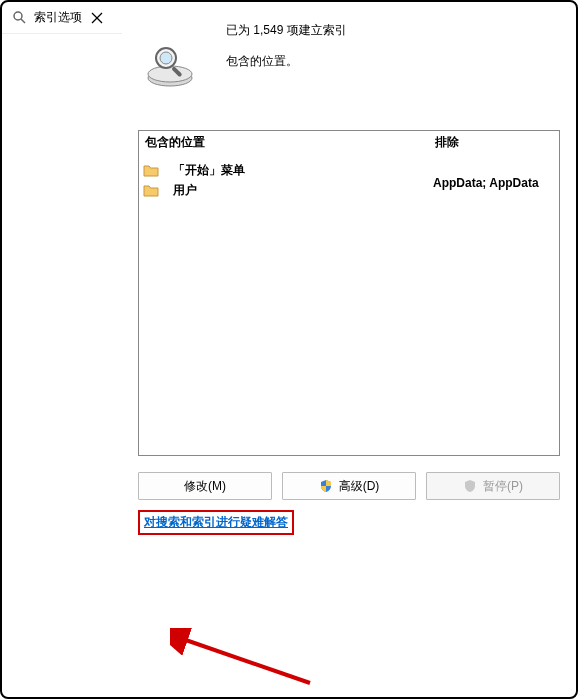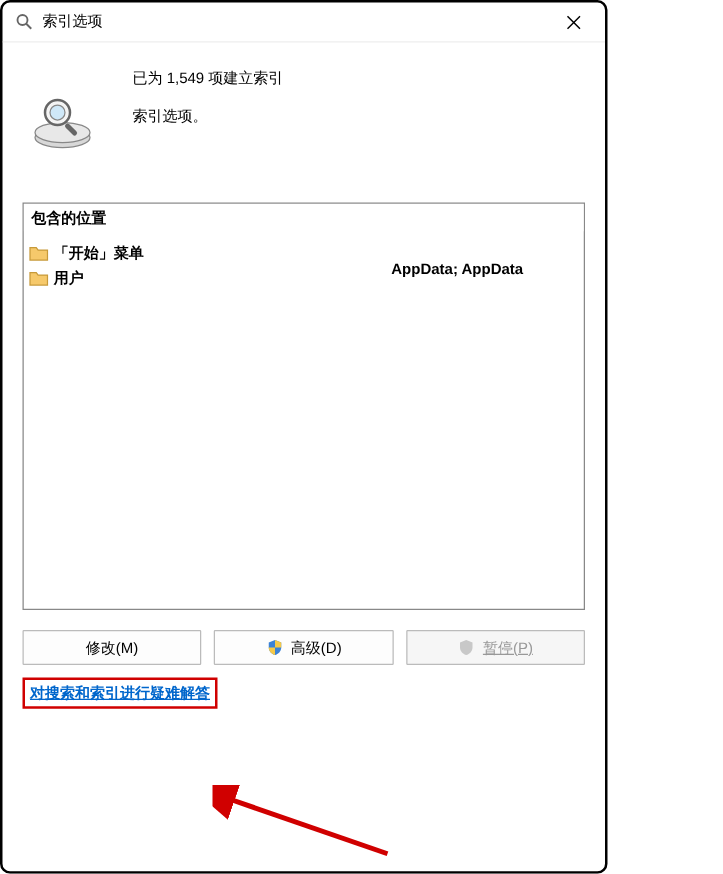--- a/index.html
+++ b/index.html
@@ -5,27 +5,26 @@
     * { box-sizing: border-box; margin: 0; padding: 0; }
     body {
       font-family: "Microsoft YaHei", "Segoe UI", sans-serif;
       font-size: 12px;
       background: #fff;
       width: 578px;
       height: 699px;
       position: relative;
     }
     .window {
-      width: 486px;
+      width: 578px;
       height: 699px;
       border: 2px solid #000;
       border-radius: 8px;
       background: #fff;
       display: flex;
-      flex-direction: column;
       overflow: hidden;
     }
     .titlebar {
       height: 32px;
       display: flex;
       align-items: center;
       padding: 0 10px;
       border-bottom: 1px solid #eee;
     }
     .titlebar-icon {
@@ -92,21 +91,21 @@
     .list-row {
       display: flex;
       height: 20px;
       align-items: center;
     }
     .cell-included {
       width: 290px;
       display: flex;
       align-items: center;
       padding-left: 4px;
-      gap: 4px;
+      gap: 14px;
       margin-top: 15px;
     }
     .cell-excluded { flex: 1; padding-left: 4px; }
     .folder-icon {
       width: 16px;
       height: 16px;
     }
     .button-row {
       display: flex;
       gap: 10px;
@@ -122,21 +121,20 @@
       align-items: center;
       justify-content: center;
       gap: 6px;
       font-size: 12px;
       cursor: pointer;
     }
     .btn.disabled {
       color: #999;
       cursor: default;
       background: #f6f6f6;
-      text-decoration: underline;
     }
     .shield-icon { width: 14px; height: 14px; }
     .link-row { margin-top: 14px; }
     .link {
       color: #0066cc;
       text-decoration: underline;
       cursor: pointer;
       font-size: 12px;
       display: inline-block;
     }
@@ -181,28 +179,29 @@
         <svg viewBox="0 0 56 56">
           <ellipse cx="28" cy="44" rx="22" ry="8" fill="#d8d8d8" stroke="#888"></ellipse>
           <ellipse cx="28" cy="40" rx="22" ry="8" fill="#e8e8e8" stroke="#888"></ellipse>
           <circle cx="24" cy="24" r="10" fill="#f4f4f4" stroke="#666" stroke-width="2"></circle>
           <circle cx="24" cy="24" r="6" fill="#cfe8f8" stroke="#888"></circle>
           <rect x="32" y="32" width="12" height="4" rx="2" fill="#666" transform="rotate(45 32 32)"></rect>
         </svg>
       </span>
       <div class="status-text">
         <div class="status-line1">已为 1,549 项建立索引</div>
-        <div>索引选项。</div>
+        <div>包含的位置。</div>
       </div>
     </div>
 
 
     <div class="list-box">
       <div class="list-header">
         <div class="col-included">包含的位置</div>
+        <div class="col-excluded">排除</div>
       </div>
       <div class="list-body">
         <div class="list-row">
           <div class="cell-included">
             <span class="folder-icon">
               <svg viewBox="0 0 16 16">
                   <path d="M1 3 h5 l1.5 2 H15 v8 H1 Z" fill="#f6c96b" stroke="#c79a3a"></path>
                 </svg>
             </span>
             <span>「开始」菜单</span>

